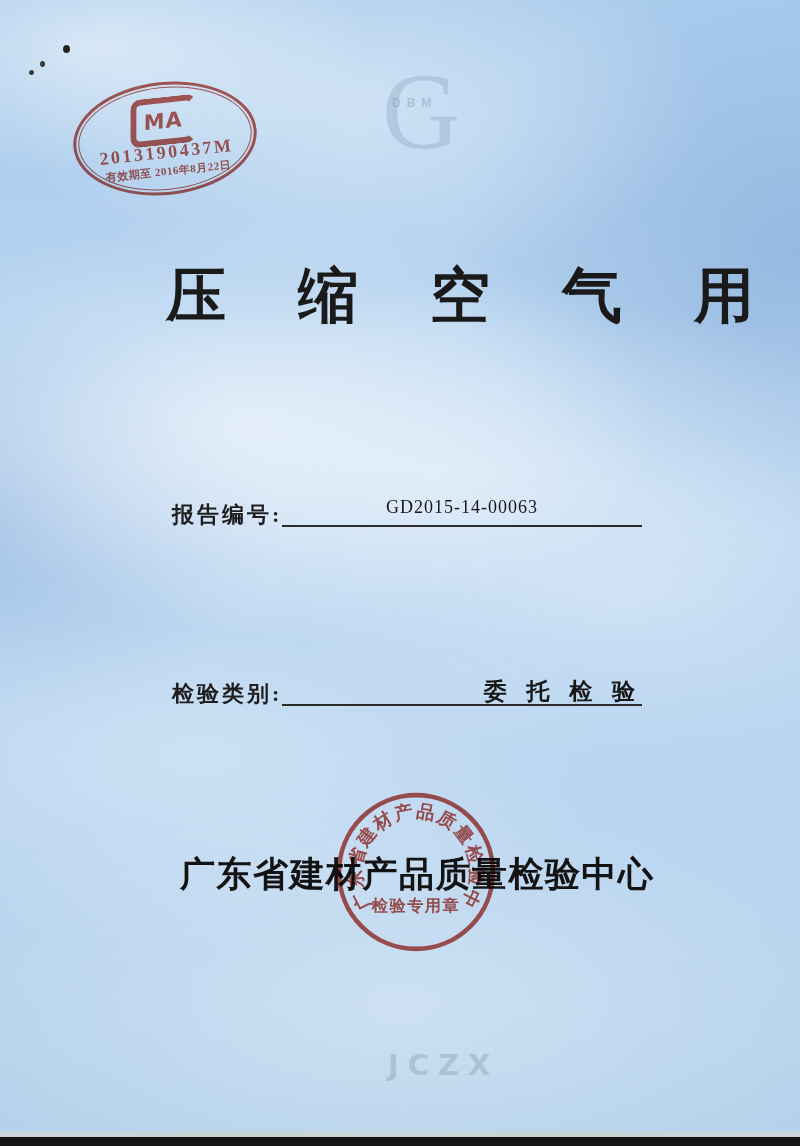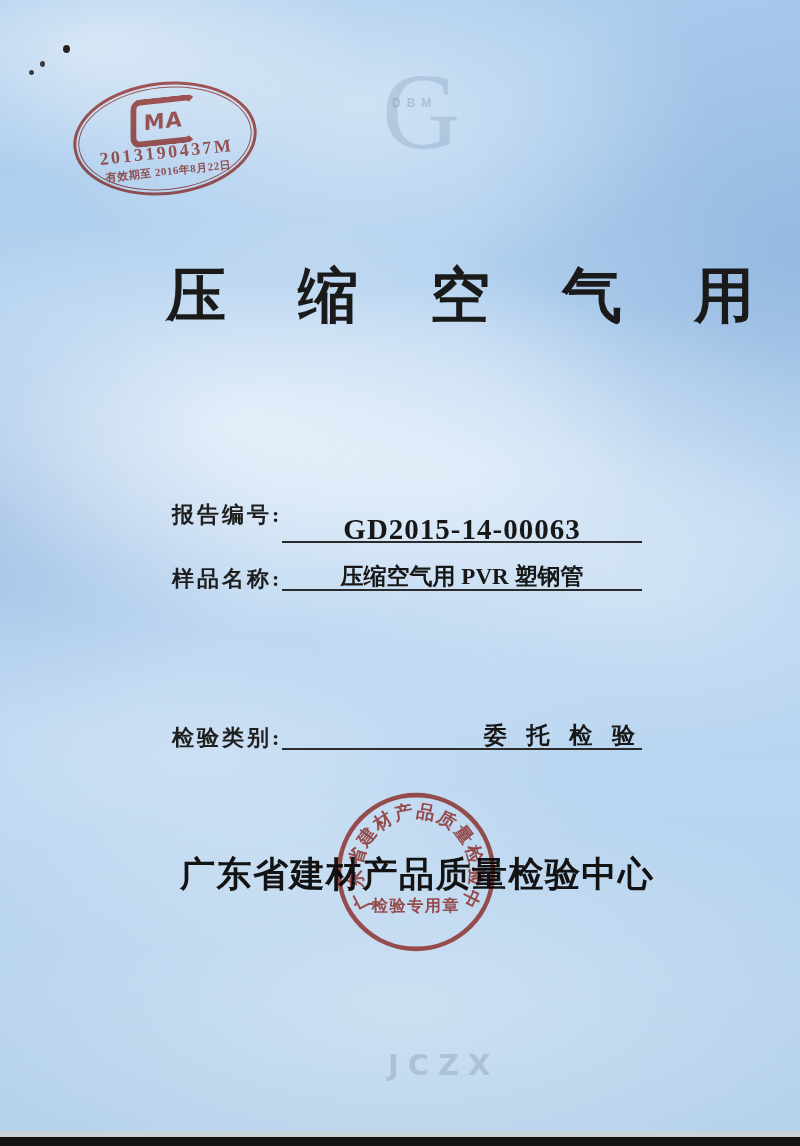--- a/index.html
+++ b/index.html
@@ -78,31 +78,31 @@
     font-family:"DejaVu Sans", sans-serif;font-weight:bold;
     font-size:60px;letter-spacing:72px;white-space:nowrap;
     color:#1a1a1a;
   }
 
   
   .field-row{position:absolute;left:0;width:692px;height:34px;}
   .field-row.r0{top:497px;}
   .field-row.r1{top:561px;}
   .field-row.r2{top:625px;}
-  .field-row.r3{top:720px;}
+  .field-row.r3{top:676px;}
   .field-label{
     position:absolute;left:172px;top:3px;
     font-size:22px;letter-spacing:3px;font-weight:600;color:#1e1e1e;white-space:nowrap;
   }
   .field-value{
     position:absolute;left:282px;top:0;width:360px;height:28px;
     border-bottom:2px solid #2b2b2b;
     text-align:center;font-size:23px;color:#171717;font-weight:600;white-space:nowrap;
   }
-  .field-row.r0 .field-value{font-size:29px;letter-spacing:1px;font-weight:700;margin-top:16px;}
+  .field-row.r0 .field-value{font-size:18px;letter-spacing:1px;font-weight:400;}
   .field-row.r3 .field-value{letter-spacing:7px;text-align:right;}
 
   
   .org-name{
     position:absolute;left:180px;top:851px;
     font-size:35px;letter-spacing:1.5px;font-weight:600;color:#131313;
     white-space:nowrap;z-index:2;
   }
 
   
@@ -136,24 +136,20 @@
   <div class="wm-g">G</div>
   <div class="wm-g-sub">DBM</div>
   <div class="wm-bottom">JCZX</div>
 
   <div class="doc-title">压缩空气用</div>
 
   <div class="field-row r0">
     <span class="field-label">报告编号:</span>
     <span class="field-value">GD2015-14-00063</span>
   </div>
-  <div class="field-row r1">
-    <span class="field-label">样品名称:</span>
-    <span class="field-value">压缩空气用 PVR 塑钢管</span>
-  </div>
   <div class="field-row r3">
     <span class="field-label">检验类别:</span>
     <span class="field-value">委 托 检 验</span>
   </div>
 
   <div class="org-name">广东省建材产品质量检验中心</div>
 
   <svg class="seal" viewBox="0 0 170 170">
     <circle cx="85" cy="85" r="76" fill="none" stroke="#b93f38" stroke-width="4.5"></circle>
     <defs>

